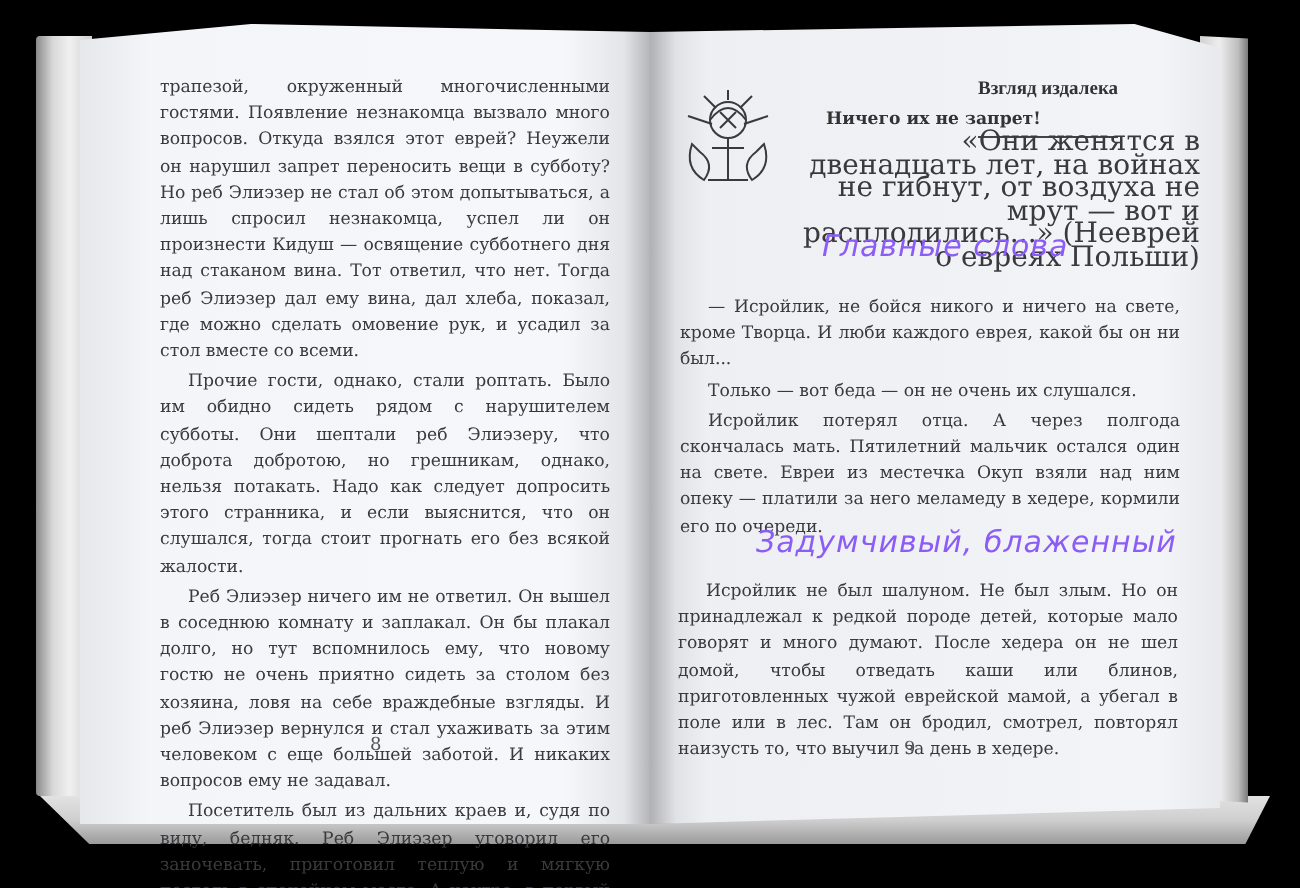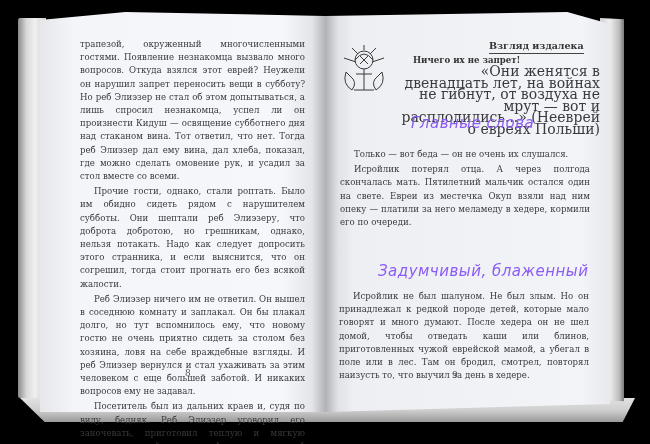--- a/index.html
+++ b/index.html
@@ -28,21 +28,21 @@
   .text { position:absolute; font-size:8.6px; line-height:13.2px; color:#3a3a3e;
     text-align:justify; }
   .text p { margin:0 0 2px 0; text-indent:14px; }
   .text p.noindent { text-indent:0; }
   .left-text { left:80px; top:38px; width:225px; }
   .right-text { left:340px; top:148px; width:250px; }
   .page-num { position:absolute; font-size:9px; color:#555; }
   .pn-left { left:185px; top:368px; }
   .pn-right { left:452px; top:370px; }
   .running-head { position:absolute; left:489px; top:40px; font-size:9.5px; font-weight:bold;
-    color:#333; border-bottom:1.5px solid #444; padding-bottom:2px; }
+    color:#333; border-bottom:1.5px solid #444; padding-bottom:18px;font-family:Liberation Serif, serif; }
   .emblem { position:absolute; left:336px; top:44px; width:56px; height:50px; }
   .epi-title { position:absolute; left:413px; top:55px; font-size:8.6px; font-weight:bold; color:#333; }
   .epi-body { position:absolute; left:400px; top:66px; width:200px; font-size:14px; line-height:11.6px;
     color:#3a3a3e; text-align:right; }
   .h2 { position:absolute; font-family:"DejaVu Sans", sans-serif; font-style:italic;
     font-size:15px; color:#8b5cf6; letter-spacing:0.5px; }
   .h2-1 { left:411px; top:114px; }
   .h2-2 { left:378px; top:262px;text-align:center; }
   .right-text2 { left:339px; top:290px; width:250px; }
 </style>
@@ -53,21 +53,21 @@
   <div class="edge-left"></div>
   <div class="edge-bottom"></div>
   <div class="edge-right"></div>
 
   <div class="page page-left"></div>
   <div class="page page-right"></div>
   <div class="spine-shadow"></div>
 
   <div class="text left-text">
     <p class="noindent">трапезой, окруженный многочисленными гостями. Появление незнакомца вызвало много вопросов. Откуда взялся этот еврей? Неужели он нарушил запрет переносить вещи в субботу? Но реб Элиэзер не стал об этом допытываться, а лишь спросил незнакомца, успел ли он произнести Кидуш — освящение субботнего дня над стаканом вина. Тот ответил, что нет. Тогда реб Элиэзер дал ему вина, дал хлеба, показал, где можно сделать омовение рук, и усадил за стол вместе со всеми.</p>
-    <p>Прочие гости, однако, стали роптать. Было им обидно сидеть рядом с нарушителем субботы. Они шептали реб Элиэзеру, что доброта добротою, но грешникам, однако, нельзя потакать. Надо как следует допросить этого странника, и если выяснится, что он согрешил, тогда стоит прогнать его без всякой жалости.</p>
+    <p>Прочие гости, однако, стали роптать. Было им обидно сидеть рядом с нарушителем субботы. Они шептали реб Элиэзеру, что доброта добротою, но грешникам, однако, нельзя потакать. Надо как следует допросить этого странника, и если выяснится, что он слушался, тогда стоит прогнать его без всякой жалости.</p>
     <p>Реб Элиэзер ничего им не ответил. Он вышел в соседнюю комнату и заплакал. Он бы плакал долго, но тут вспомнилось ему, что новому гостю не очень приятно сидеть за столом без хозяина, ловя на себе враждебные взгляды. И реб Элиэзер вернулся и стал ухаживать за этим человеком с еще большей заботой. И никаких вопросов ему не задавал.</p>
     <p>Посетитель был из дальних краев и, судя по виду, бедняк. Реб Элиэзер уговорил его заночевать, приготовил теплую и мягкую постель в спокойном месте. А наутро, в первый день новой недели, гость собрался в дорогу, и хозяин вышел проводить его к воротам.</p>
 
   </div>
   <div class="page-num pn-left">8</div>
 
   <div class="running-head">Взгляд издалека</div>
 
   <svg class="emblem" viewBox="0 0 56 50">
     <g fill="none" stroke="#3a3a3a" stroke-width="1">
@@ -80,20 +80,21 @@
       <path d="M20 30 L36 30 M18 46 L38 46"></path>
       <path d="M24 12 L32 20 M32 12 L24 20"></path>
     </g>
   </svg>
 
   <div class="epi-title">Ничего их не запрет!</div>
   <div class="epi-body">«Они женятся в двенадцать лет, на войнах не гибнут, от воздуха не мрут — вот и расплодились...» (Нееврей о евреях Польши)</div>
 
   <div class="h2 h2-1">Главные слова</div>
   <div class="text right-text">
+    <p>— Исройлик, не бойся никого и ничего на свете, кроме Творца. И люби каждого еврея, какой бы он ни был...</p>
     <p>Только — вот беда — он не очень их слушался.</p>
     <p>Исройлик потерял отца. А через полгода скончалась мать. Пятилетний мальчик остался один на свете. Евреи из местечка Окуп взяли над ним опеку — платили за него меламеду в хедере, кормили его по очереди.</p>
   </div>
 
   <div class="h2 h2-2">Задумчивый, блаженный</div>
   <div class="text right-text2">
     <p>Исройлик не был шалуном. Не был злым. Но он принадлежал к редкой породе детей, которые мало говорят и много думают. После хедера он не шел домой, чтобы отведать каши или блинов, приготовленных чужой еврейской мамой, а убегал в поле или в лес. Там он бродил, смотрел, повторял наизусть то, что выучил за день в хедере.</p>
   </div>
   <div class="page-num pn-right">9</div>
 </div>

